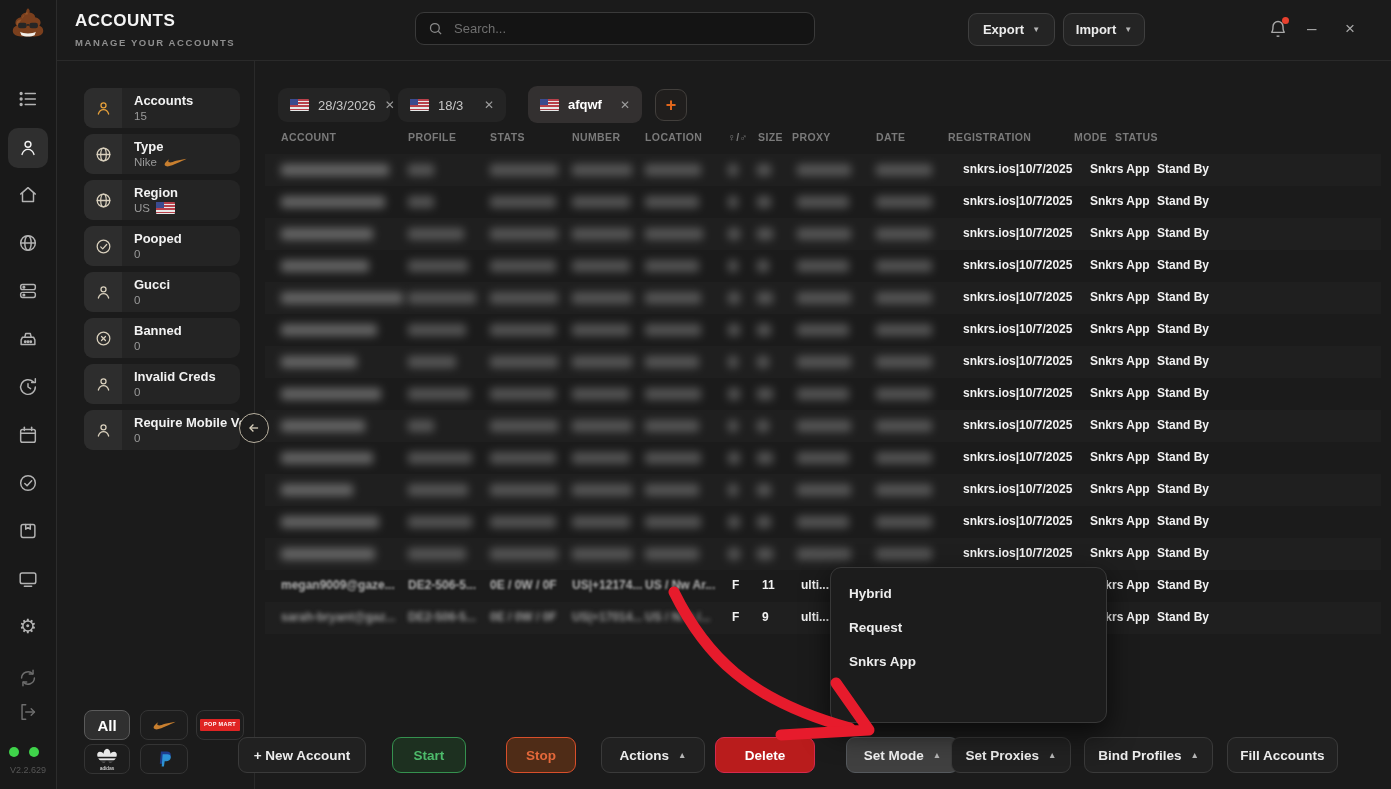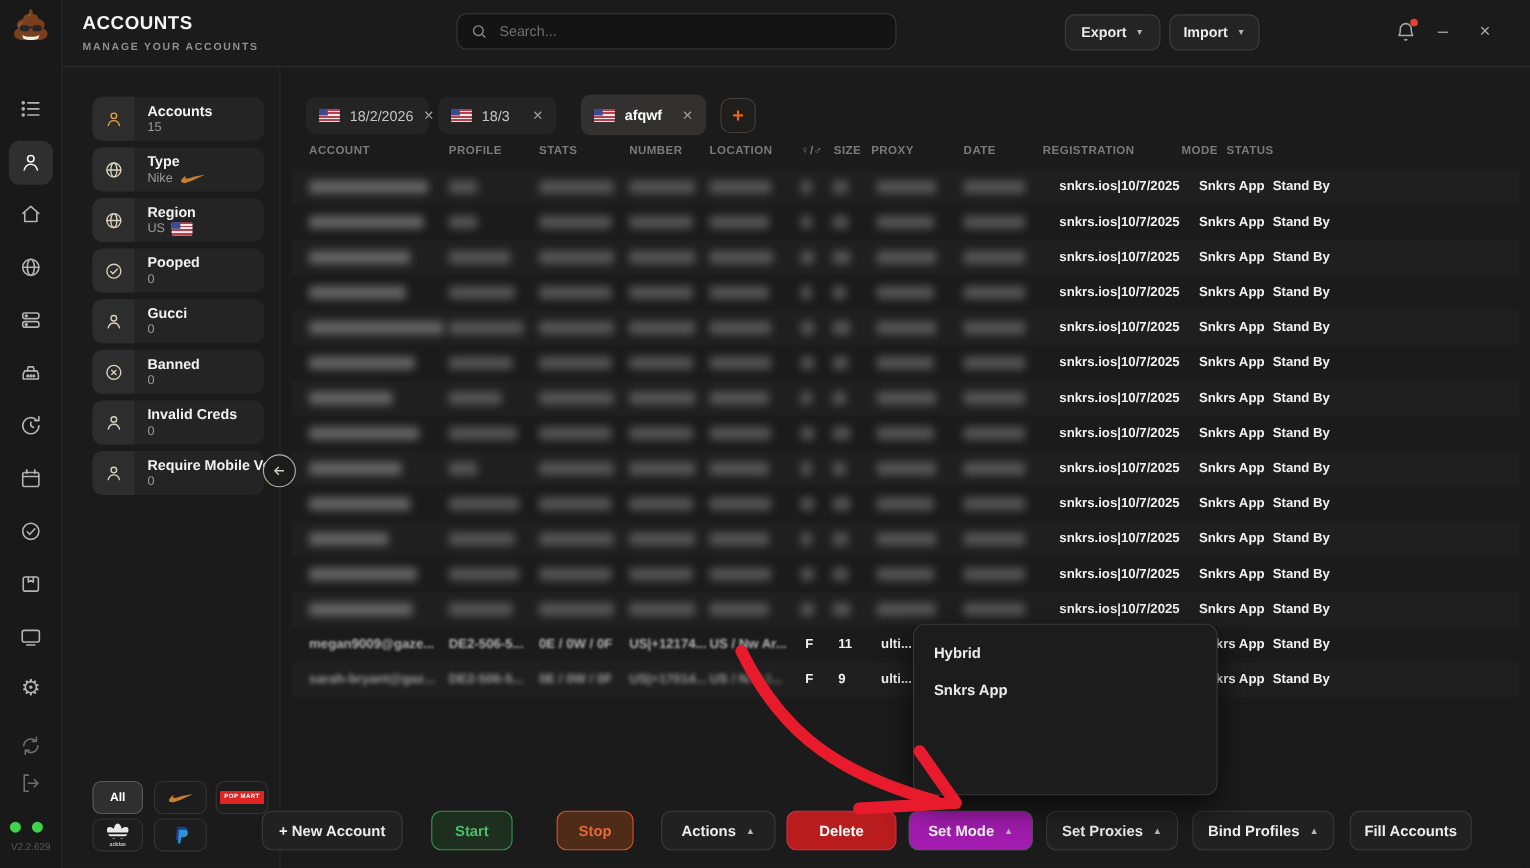--- a/index.html
+++ b/index.html
@@ -50,29 +50,29 @@
   .cell{position:absolute;top:8px;font-size:12px;font-weight:700;color:#f2f2f2;white-space:nowrap;}
   .blob{position:absolute;top:10px;height:12px;border-radius:2px;background:#8a8a8a;filter:blur(4px);opacity:.5;}
   .blob.a{opacity:.65;}
   .b1{filter:blur(1px);color:#b3b3b3;}
   .b2{filter:blur(1.9px);color:#9a9a9a;}
   
   .dropdown{position:absolute;left:830px;top:567px;width:277px;height:156px;background:#1c1c1c;border:1px solid #383838;border-radius:11px;box-shadow:0 10px 28px rgba(0,0,0,.65);z-index:10;padding:9px 0;box-sizing:border-box;}
   .ditem{height:34px;line-height:34px;padding-left:18px;font-size:13.5px;font-weight:700;color:#ececec;cursor:pointer;}
   
   .brand{position:absolute;height:30px;background:#1d1d1d;border:1px solid #343434;border-radius:8px;display:flex;align-items:center;justify-content:center;cursor:pointer;box-sizing:border-box;z-index:5;}
-  .brand.active{background:#2f2f2f;border-color:#5a5a5a;color:#fff;font-size:11px;font-weight:700;}
+  .brand.active{background:#2f2f2f;border-color:#5a5a5a;color:#fff;font-size:15px;font-weight:700;}
   .popchip{background:#e02423;color:#fff;font-size:5.5px;font-weight:800;letter-spacing:.4px;padding:3px 4px;border-radius:1px;line-height:1;}
   .abtn{position:absolute;top:737px;height:36px;border-radius:9px;display:flex;align-items:center;justify-content:center;gap:9px;font-size:13.5px;font-weight:700;cursor:pointer;box-sizing:border-box;z-index:5;}
   .abtn .car{font-size:8.5px;color:#b5b5b5;}
   .st-default{background:#212121;border:1px solid #3a3a3a;color:#ececec;}
   .st-start{background:#1d3020;border:1px solid #35914f;color:#4dbb6b;}
   .st-stop{background:#4f2c17;border:1px solid #d94f2b;color:#e4683a;}
   .st-delete{background:#b91c1c;border:1px solid #d52a4e;color:#fff;}
-  .st-highlight{background:#a21caf;border:1px solid #55595d;color:#f2f2f2;}
+  .st-highlight{background:#404040;border:1px solid #55595d;color:#f2f2f2;margin-left:20px;}
   .arrow-svg{position:absolute;left:0;top:0;width:1391px;height:789px;pointer-events:none;z-index:20;}
 </style>
 </head>
 <body>
 
 <div class="app">
 
   <aside class="sidebar">
     <div class="logo">
       <svg viewBox="0 0 40 40">
@@ -304,21 +304,21 @@
     <svg width="14" height="14" viewBox="0 0 24 24" fill="none" stroke="currentColor" stroke-width="2.2">
         <line x1="19" y1="12" x2="6" y2="12"></line>
         <polyline points="11 6 5 12 11 18"></polyline>
       </svg>
   </div>
 
   <div class="main">
     <div id="tabs">
         <div class="tab" style="left: 24px; width: 112px;">
           <span class="usflag"></span>
-          <span>18/2/2026</span>
+          <span>28/3/2026</span>
           <span class="tx">✕</span>
         </div>
         <div class="tab" style="left: 144px; width: 108px;">
           <span class="usflag"></span>
           <span>18/3</span>
           <span class="tx">✕</span>
         </div>
         <div class="tab active" style="left: 274px; width: 114px;">
           <span class="usflag"></span>
           <span>afqwf</span>
@@ -545,20 +545,21 @@
           <div class="cell" style="left: 497px;">9</div>
           <div class="cell" style="left: 536px;">ulti...</div>
           <div class="cell" style="left: 825px;">Snkrs App</div>
           <div class="cell" style="left: 892px;">Stand By</div>
         </div>
       </div>
   </div>
 
   <div class="dropdown" id="mode-dropdown">
       <div class="ditem">Hybrid</div>
+      <div class="ditem">Request</div>
       <div class="ditem">Snkrs App</div>
     </div>
 
   <svg class="arrow-svg" viewBox="0 0 1391 789">
     <g stroke="#e71b2c" stroke-width="11" fill="none" stroke-linecap="round" stroke-linejoin="round">
       <path d="M674 592 C705 655 748 700 850 728"></path>
       <path d="M836 683 L869 730 L781 735"></path>
     </g>
   </svg>
 

